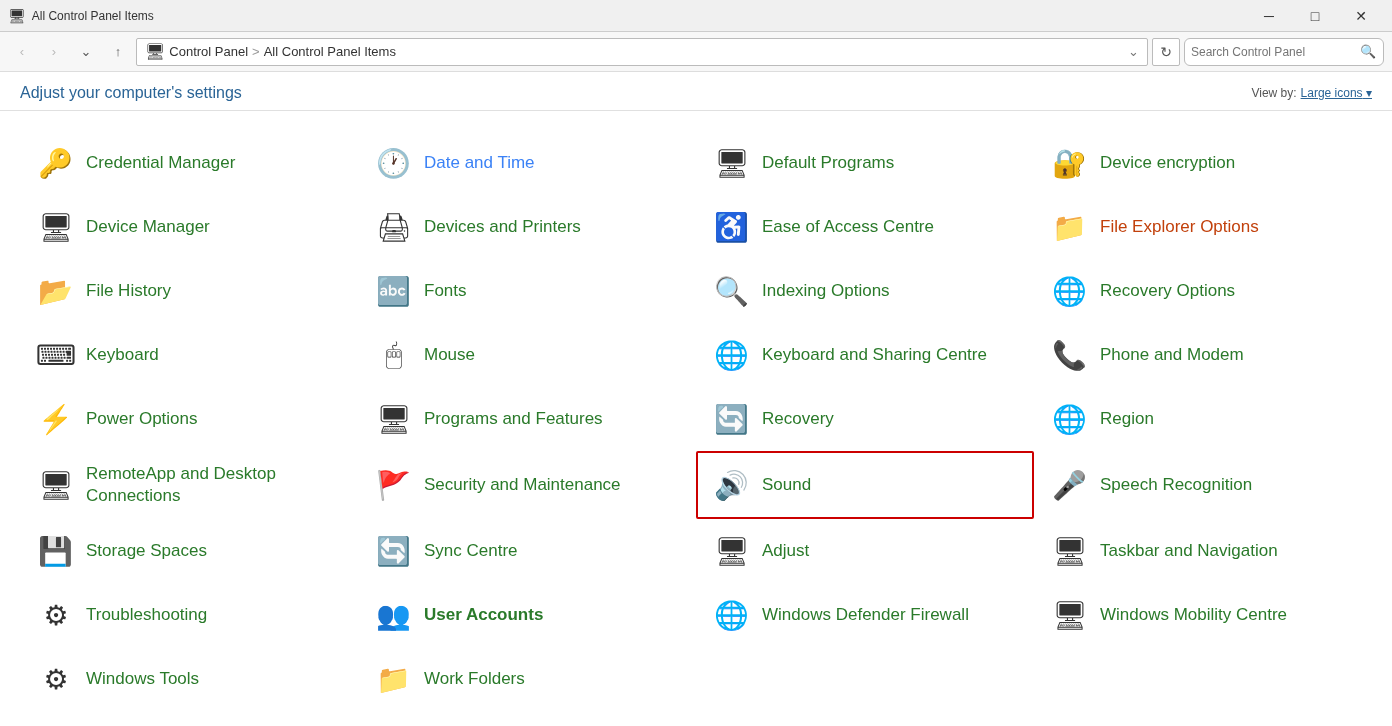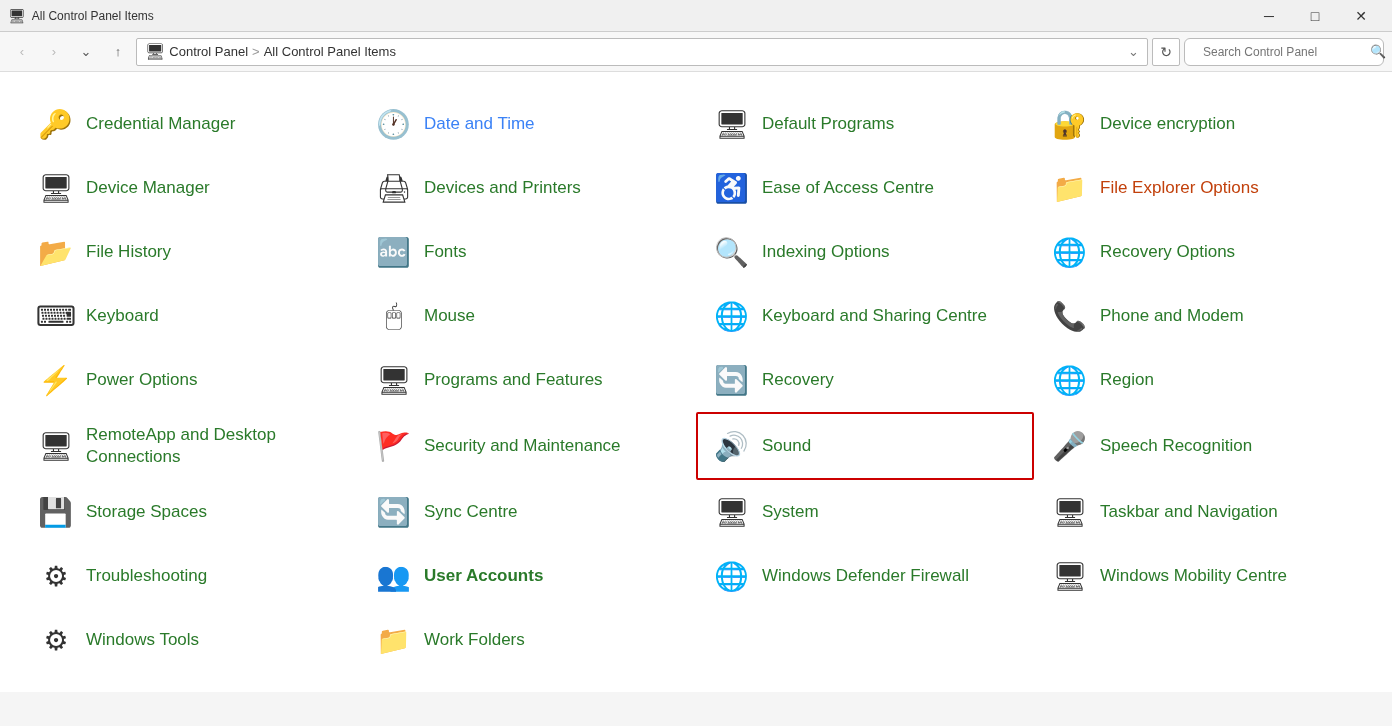--- a/index.html
+++ b/index.html
@@ -46,21 +46,21 @@
     .address-sep { color: #999; }
     .address-part { color: #333; }
     .address-dropdown { margin-left: auto; color: #777; cursor: pointer; }
     .refresh-btn {
       width: 28px; height: 28px; border: 1px solid #bbb; background: #fff;
       cursor: pointer; border-radius: 2px; display: flex; align-items: center; justify-content: center;
       font-size: 14px; color: #555;
     }
     .search-box {
       width: 200px; height: 28px; border: 1px solid #bbb; background: #fff;
-      display: flex; align-items: center; padding: 0 18px; border-radius: 6px; gap: 12px;
+      display: flex; align-items: center; padding: 0 6px; border-radius: 6px; gap: 12px;
     }
     .search-input {
       border: none; outline: none; flex: 1; font-size: 12px; color: #999; background: transparent;
     }
     .search-icon { color: #999; font-size: 13px; }
 
     
     .main {
       background: #f5f5f5;
       height: calc(726px - 32px - 40px);
@@ -133,20 +133,30 @@
     <span class="address-dropdown">⌄</span>
   </div>
   <button class="refresh-btn">↻</button>
   <div class="search-box">
     <input class="search-input" type="text" placeholder="Search Control Panel" style="">
     <span class="search-icon">🔍</span>
   </div>
 </div>
 
 <div class="main">
+  <div class="content-header">
+    <span class="page-title">Adjust your computer's settings</span>
+    <div class="viewby">
+      <span>View by:</span>
+      <span class="viewby-link">
+        <span>Large icons</span>
+        <span>▾</span>
+      </span>
+    </div>
+  </div>
 
   <div class="items-grid" id="items-grid">
   <div class="item">
         <div class="item-icon" style="font-size: 28px;">🔑</div>
         <span class="item-label" style="color: rgb(42, 122, 42);">Credential Manager</span>
       </div>
       <div class="item">
         <div class="item-icon" style="font-size: 28px;">🕐</div>
         <span class="item-label" style="color: #3b82f6;">Date and Time</span>
       </div>
@@ -241,21 +251,21 @@
       <div class="item">
         <div class="item-icon" style="font-size: 28px;">💾</div>
         <span class="item-label" style="color: rgb(42, 122, 42);">Storage Spaces</span>
       </div>
       <div class="item">
         <div class="item-icon" style="font-size: 28px;">🔄</div>
         <span class="item-label" style="color: rgb(42, 122, 42);">Sync Centre</span>
       </div>
       <div class="item">
         <div class="item-icon" style="font-size: 28px;">🖥</div>
-        <span class="item-label" style="color: rgb(42, 122, 42);">System</span>
+        <span class="item-label" style="color: rgb(42, 122, 42);">Adjust</span>
       </div>
       <div class="item">
         <div class="item-icon" style="font-size: 28px;">🖥</div>
         <span class="item-label" style="color: rgb(42, 122, 42);">Taskbar and Navigation</span>
       </div>
       <div class="item">
         <div class="item-icon" style="font-size: 28px;">⚙</div>
         <span class="item-label" style="color: rgb(42, 122, 42);">Troubleshooting</span>
       </div>
       <div class="item">

